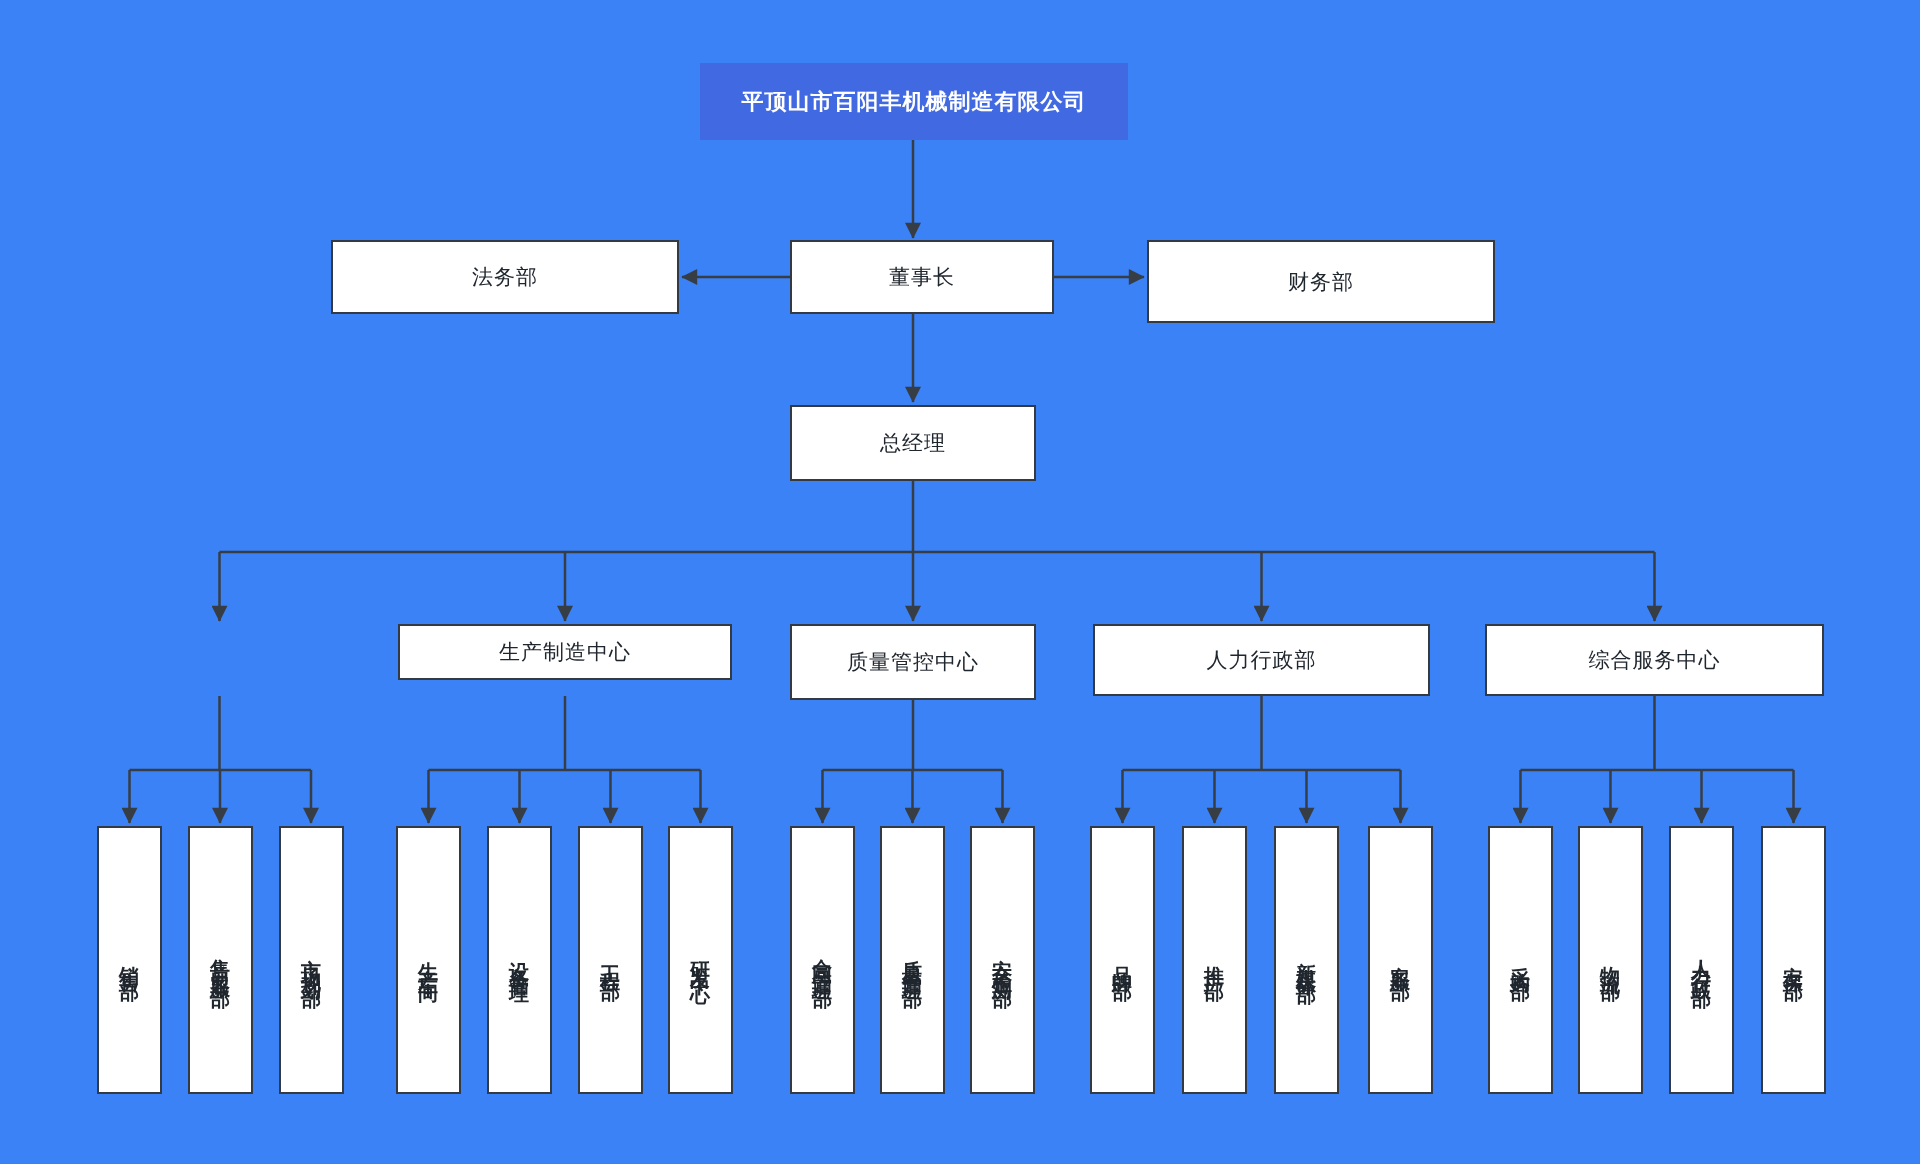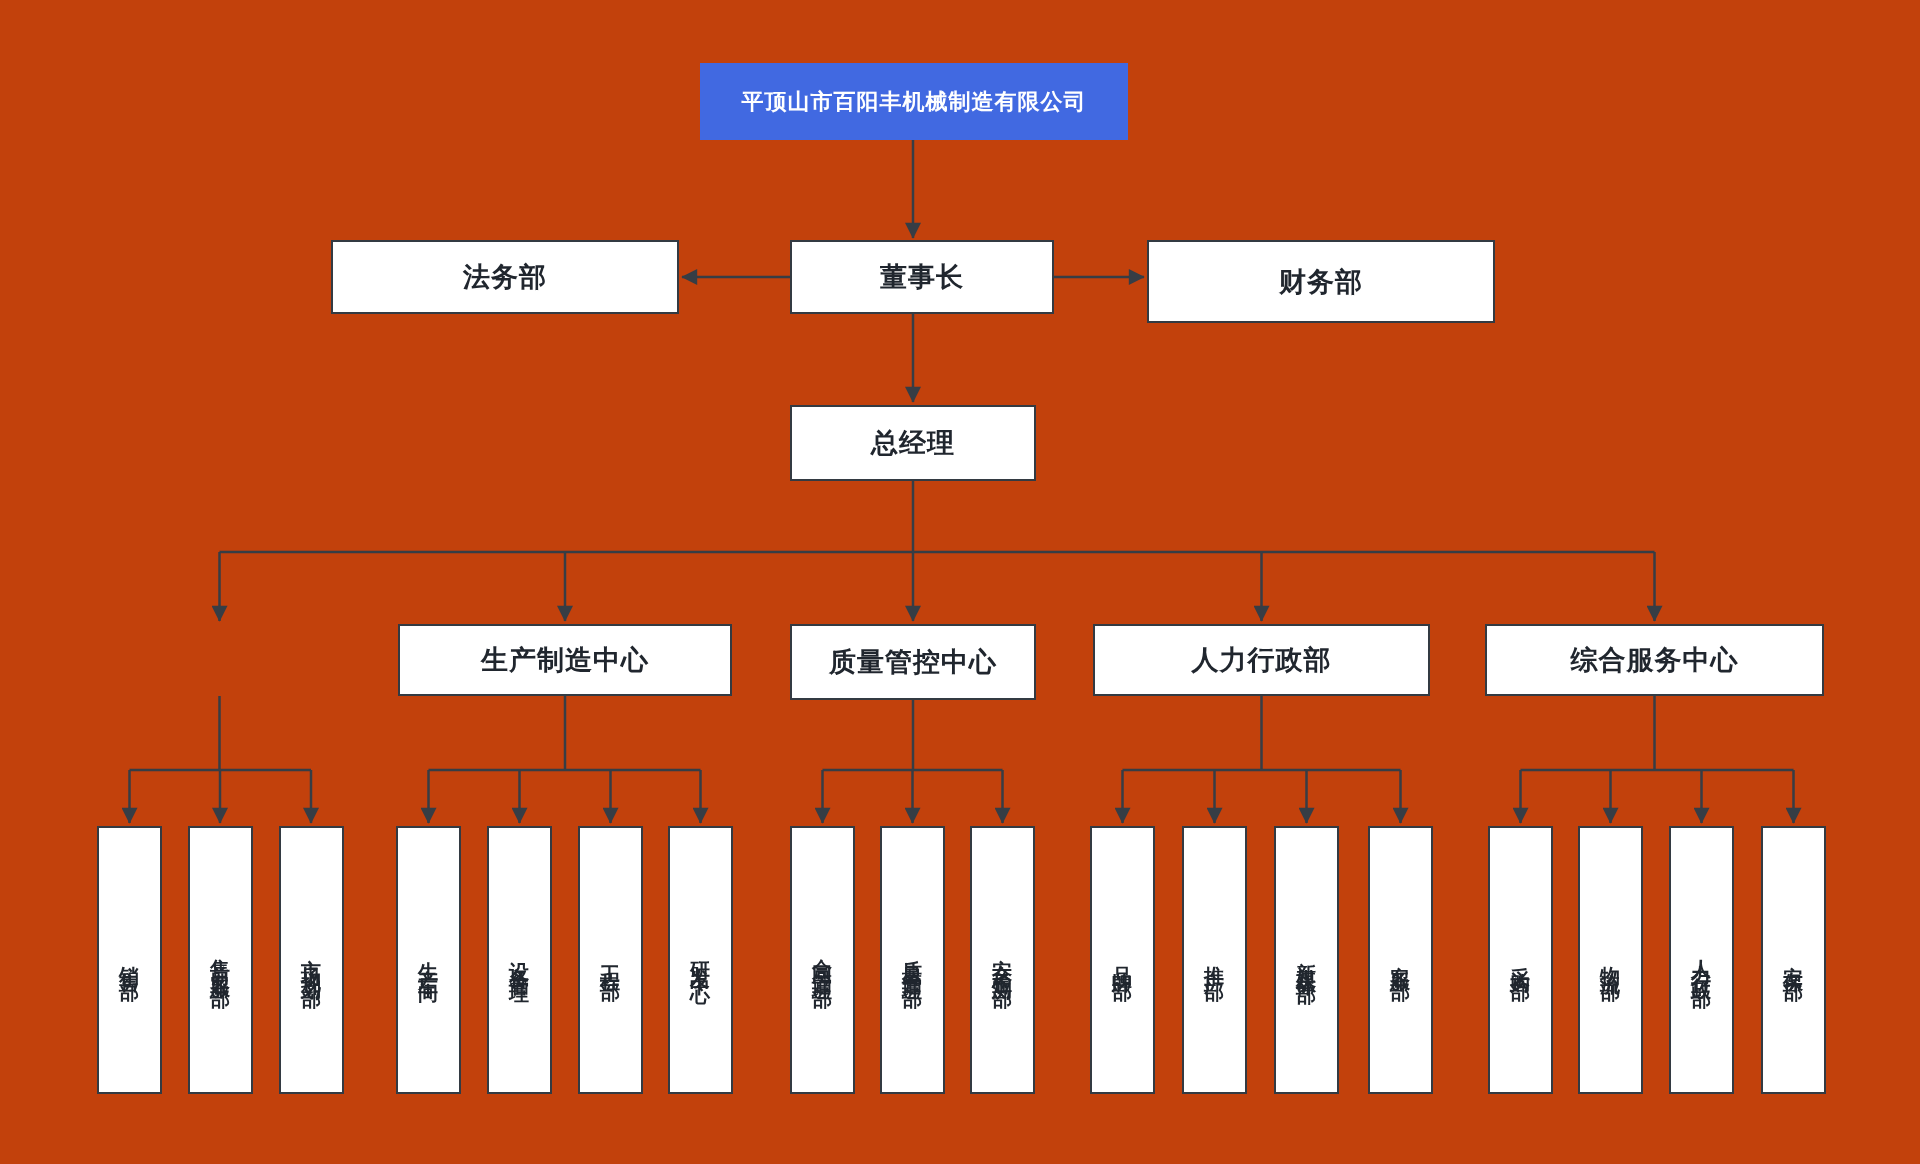--- a/index.html
+++ b/index.html
@@ -5,21 +5,21 @@
   html, body {
     margin: 0;
     padding: 0;
     background: #ffffff;
     font-family: "Liberation Sans", "DejaVu Sans", sans-serif;
   }
   .canvas {
     position: relative;
     width: 1920px;
     height: 1164px;
-    background: #c2410c;
+    background: #3b82f6;
     overflow: hidden;
   }
   .connectors {
     position: absolute;
     left: 0; top: 0;
     pointer-events: none;
   }
   .ln {
     fill: none;
     stroke: #363d45;
@@ -29,22 +29,22 @@
     position: absolute;
     background: #ffffff;
     border: 2.5px solid #333a42;
     display: flex;
     align-items: center;
     justify-content: center;
     box-sizing: border-box;
     color: #20262e;
   }
   .node .lbl {
-    font-size: 27px;
-    font-weight: 700;
+    font-size: 21px;
+    font-weight: 400;
     letter-spacing: 1px;
     white-space: nowrap;
   }
   .root {
     background: #4169e1;
     border: none;
     color: #ffffff;
   }
   .root .lbl {
     font-size: 22px;
@@ -137,21 +137,21 @@
     <span class="lbl">董事长</span>
   </div>
   <div class="node" style="left:1147px; top:240px; width:348px; height:83px">
     <span class="lbl">财务部</span>
   </div>
 
   <div class="node" style="left:790px; top:405px; width:246px; height:76px">
     <span class="lbl">总经理</span>
   </div>
 
-  <div class="node" style="left:398px; top:624px; width:334px; height:72px">
+  <div class="node" style="left:398px; top:624px; width:334px; height:56px">
     <span class="lbl">生产制造中心</span>
   </div>
   <div class="node" style="left:790px; top:624px; width:246px; height:76px">
     <span class="lbl">质量管控中心</span>
   </div>
   <div class="node" style="left:1093px; top:624px; width:337px; height:72px">
     <span class="lbl">人力行政部</span>
   </div>
   <div class="node" style="left:1485px; top:624px; width:339px; height:72px">
     <span class="lbl">综合服务中心</span>

